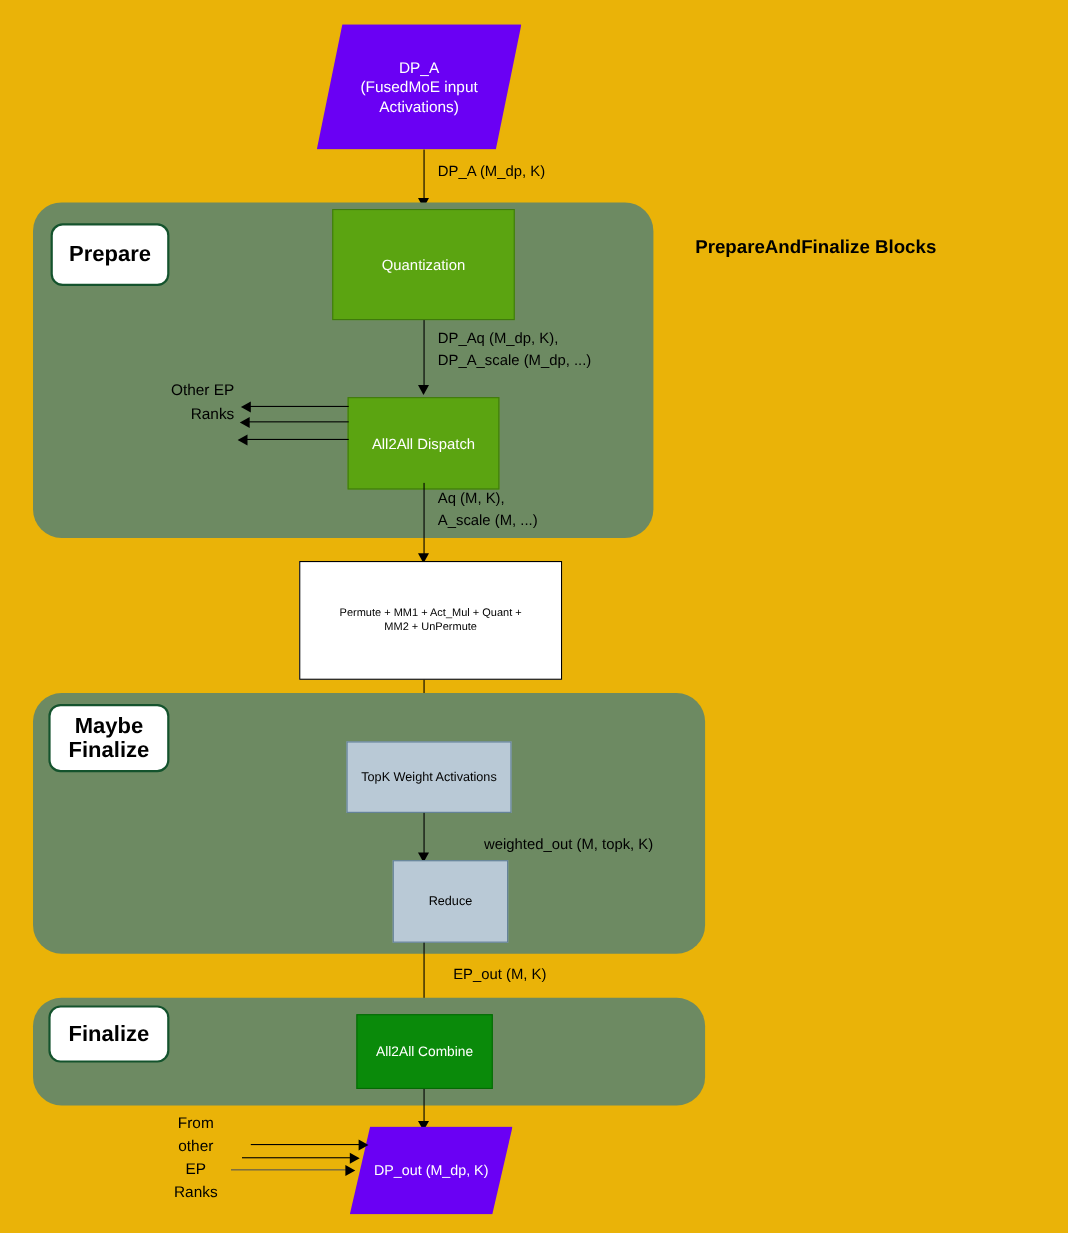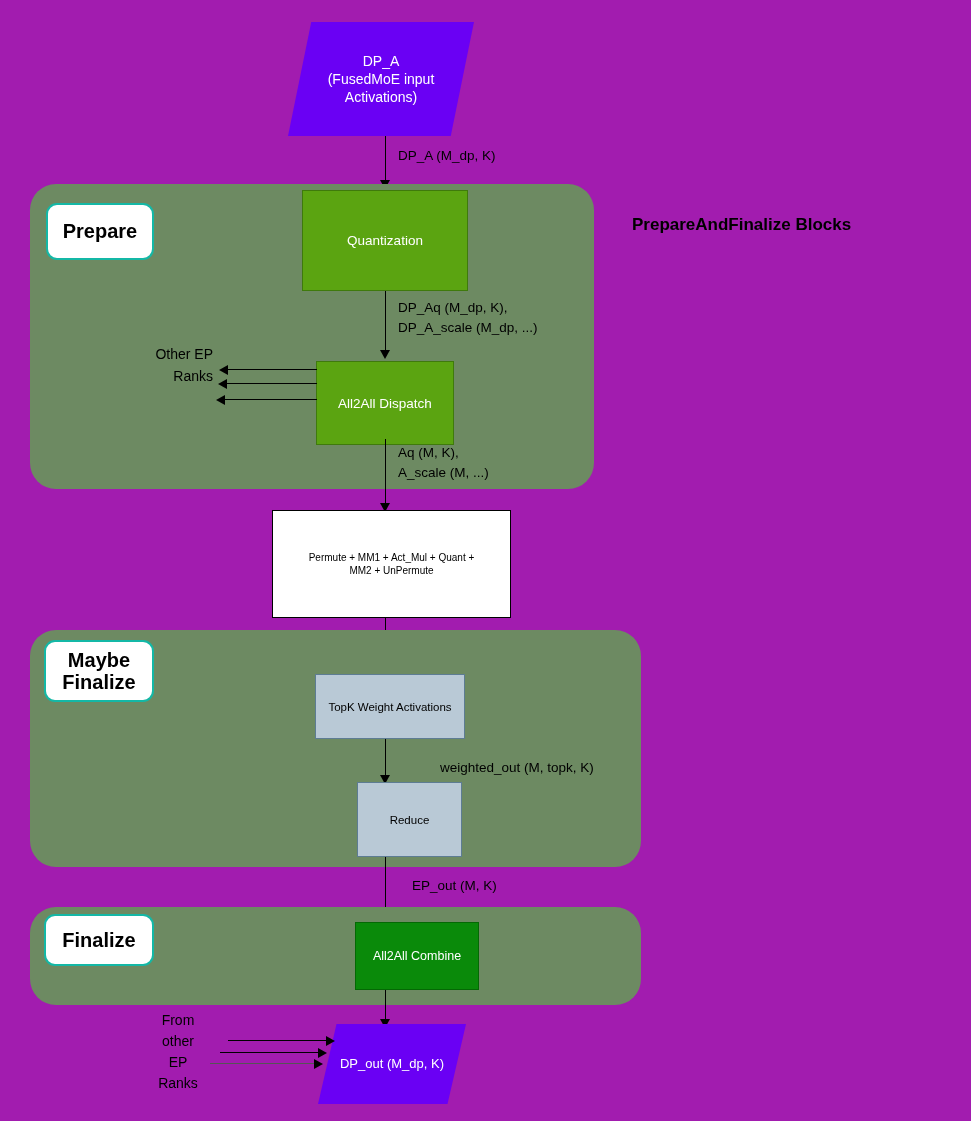--- a/index.html
+++ b/index.html
@@ -9,32 +9,32 @@
   }
   body {
     font-family: "Liberation Sans", sans-serif;
     color: #000000;
   }
   #canvas {
     position: relative;
     width: 971px;
     height: 1121px;
     overflow: hidden;
-    background: #a21caf;
+    background: #eab308;
   }
   .abs { position: absolute; }
 
   
   .group-panel {
     background: #6d8a62;
     border-radius: 26px;
   }
   .group-badge {
     background: #ffffff;
-    border: 2px solid #14b8a6;
+    border: 2px solid #14532d;
     border-radius: 11px;
     display: flex;
     align-items: center;
     justify-content: center;
     font-weight: bold;
     font-size: 20px;
     line-height: 1.12;
     text-align: center;
     color: #000000;
     box-sizing: border-box;
@@ -234,21 +234,21 @@
   <div class="abs vline" style="left:385px; top:857px; height:63px;"></div>
   <div class="abs arrow-down" style="left:380px; top:913px;"></div>
   <div class="abs edge-label" style="left:412px; top:876px;">EP_out (M, K)</div>
 
   <div class="abs group-panel" style="left:30px; top:907px; width:611px; height:98px;"></div>
 
   <div class="abs group-badge" style="left:44px; top:914px; width:110px; height:52px;">
     <span style="white-space:pre;">Finalize</span>
   </div>
 
-  <div class="abs box box-darkgreen" style="left:324px; top:922px; width:124px; height:68px;margin-left:31px;">
+  <div class="abs box box-darkgreen" style="left:324px; top:922px; width:124px; height:68px;">
     <span>All2All Combine</span>
   </div>
 
   <div class="abs vline" style="left:385px; top:990px; height:36px;"></div>
   <div class="abs arrow-down" style="left:380px; top:1019px;"></div>
 
   <div class="abs para para-bottom" style="left:318px; top:1024px; width:148px; height:80px;">
     <span>DP_out (M_dp, K)</span>
   </div>
 

